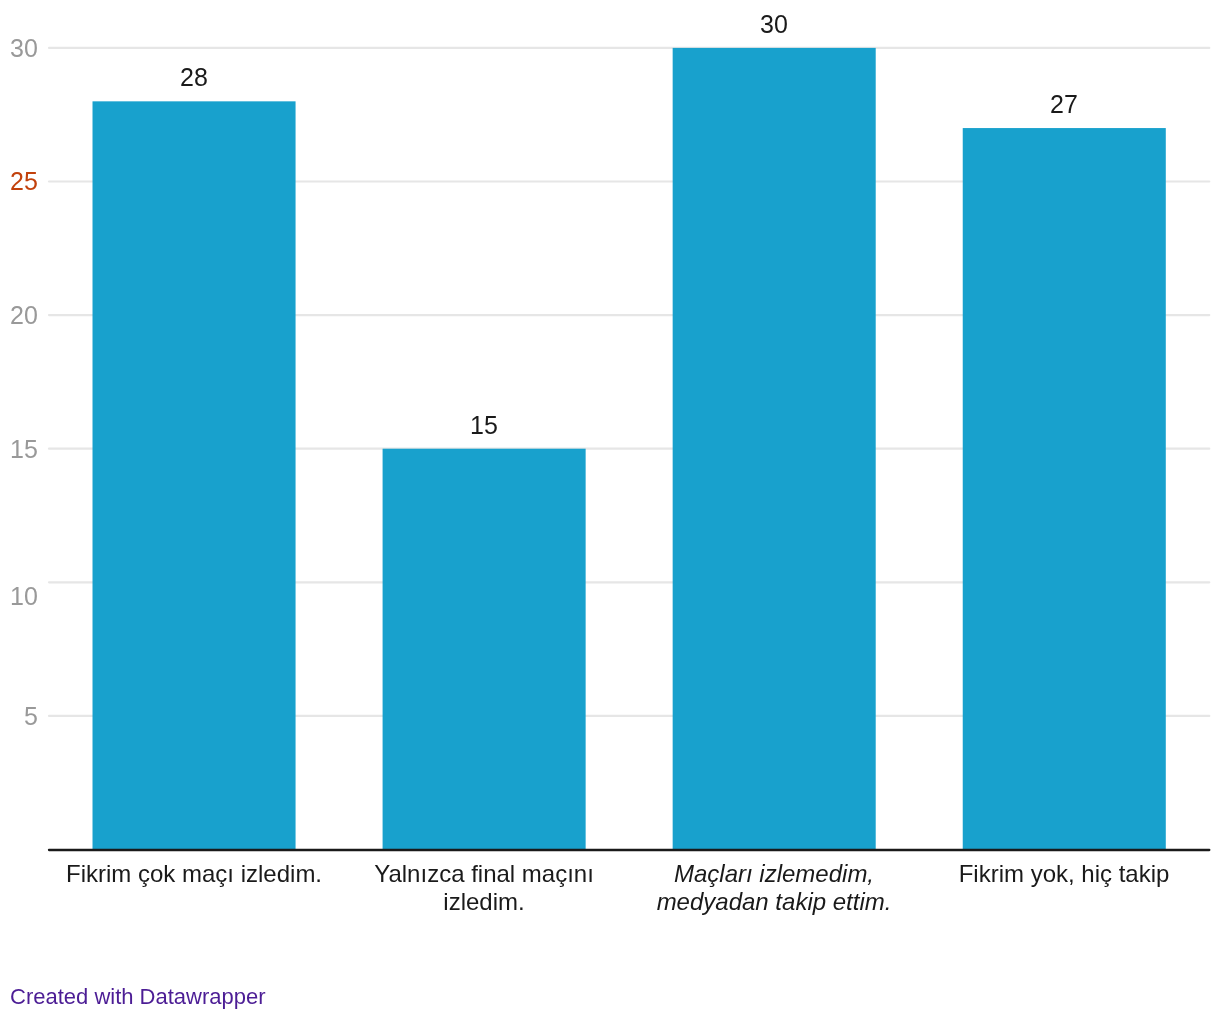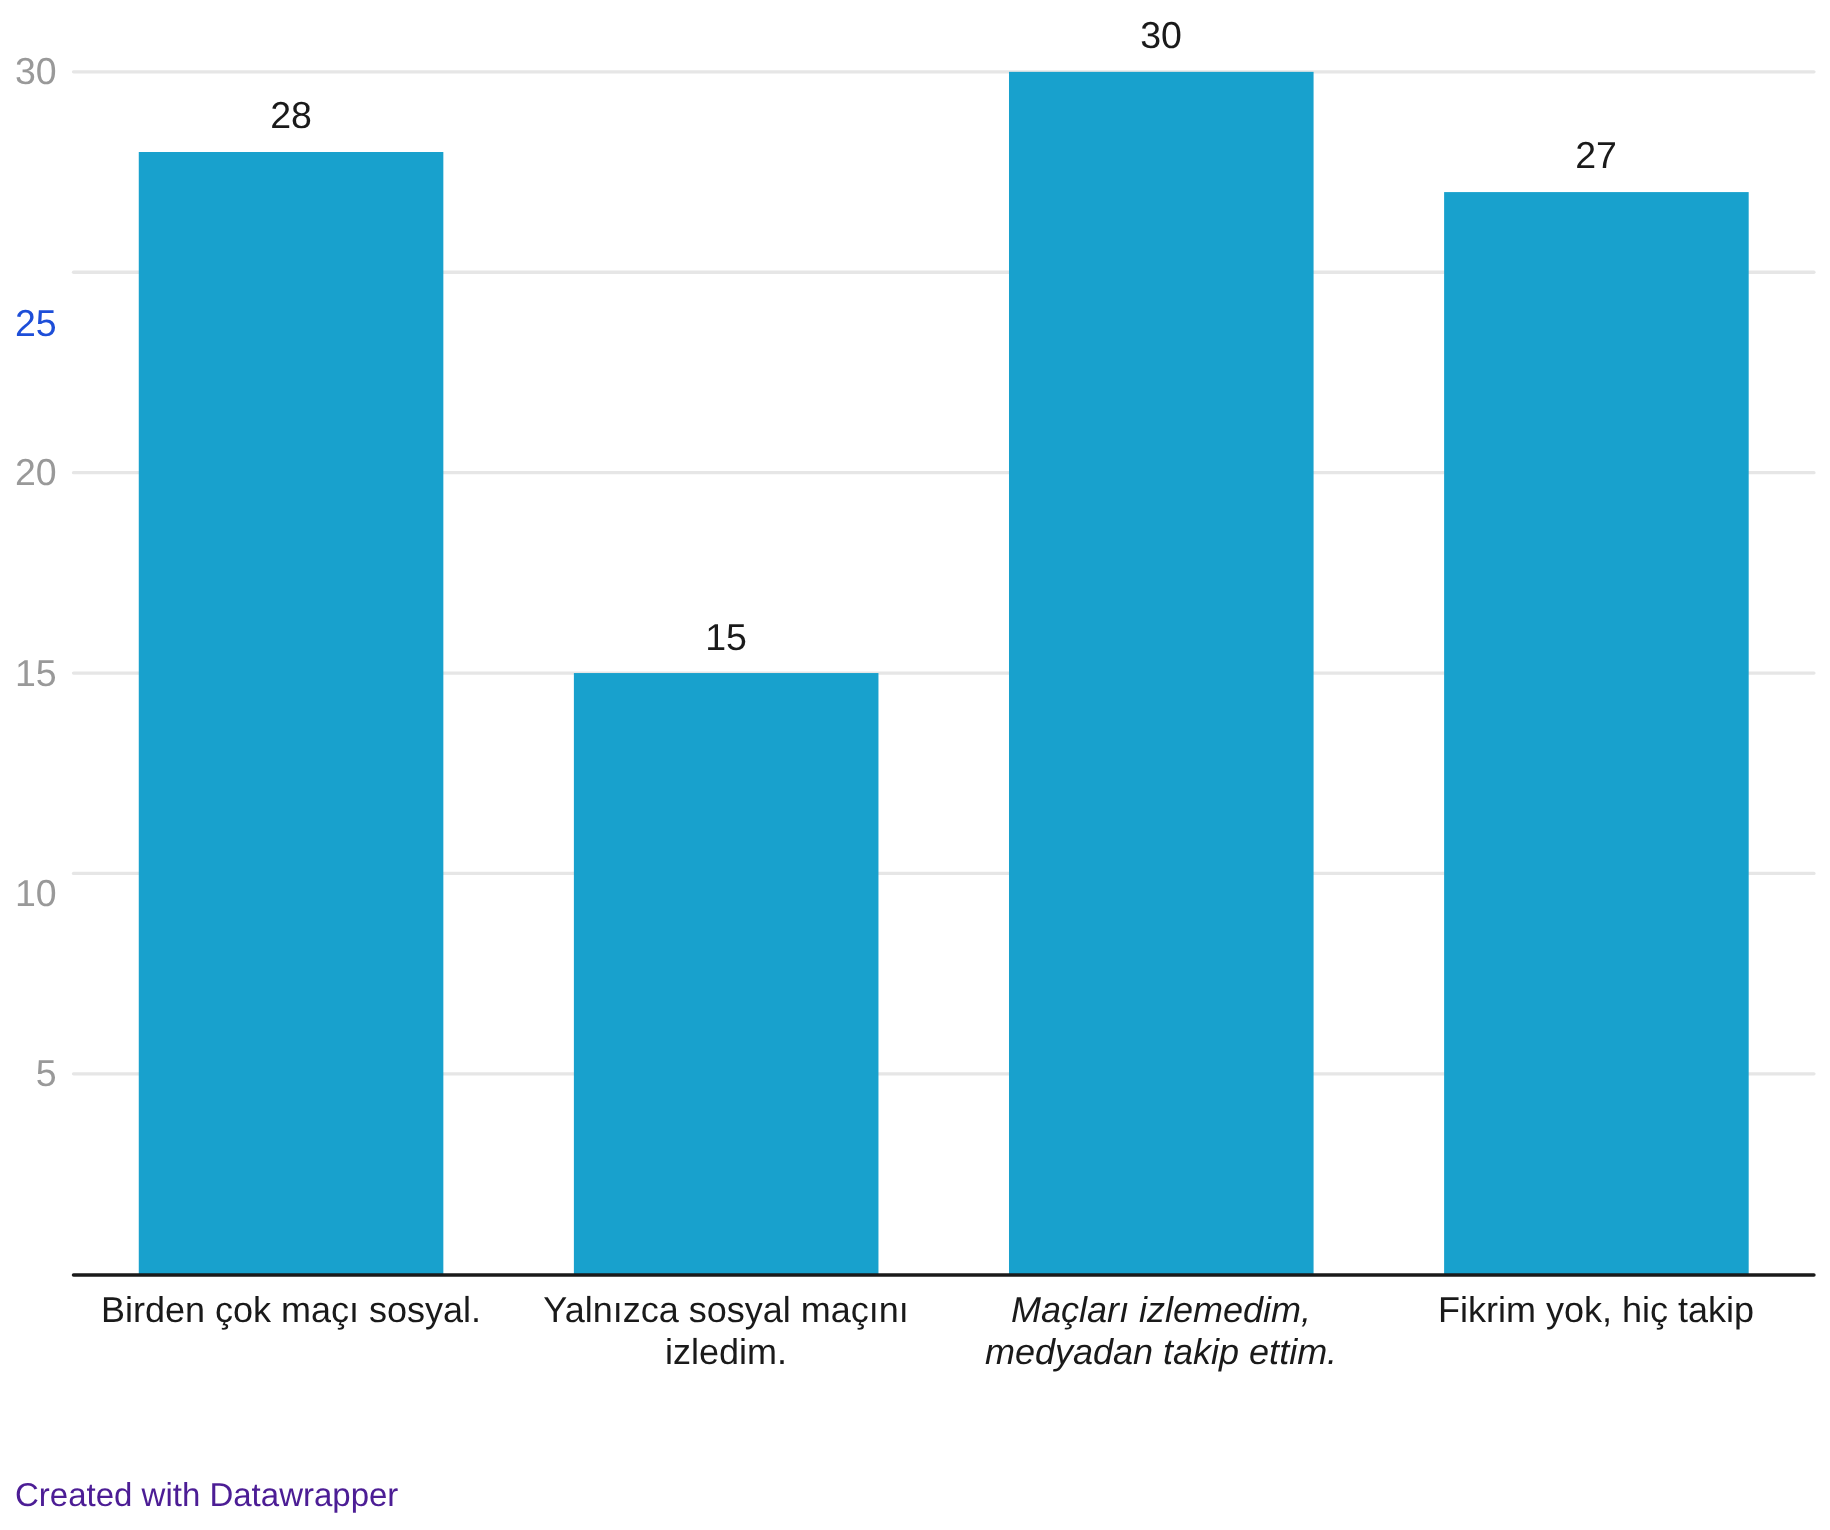--- a/index.html
+++ b/index.html
@@ -79,37 +79,37 @@
     <g>
       <line id="axis-line" x1="49" x2="1209.3" y1="850" y2="850" stroke="#1a1a1a" stroke-width="2.3" stroke-linecap="round"></line>
     </g>
   </svg>
 
   <div>
     <div class="ytick-label" id="yt-0" style="left: 0px; top: 703.8px; color: rgb(153, 153, 153);">5</div>
     <div class="ytick-label" id="yt-1" style="left: 0px; top: 570.2px; color: rgb(153, 153, 153); margin-top: 14px;">10</div>
     <div class="ytick-label" id="yt-2" style="left: 0px; top: 436.6px; color: rgb(153, 153, 153);">15</div>
     <div class="ytick-label" id="yt-3" style="left: 0px; top: 303px; color: rgb(153, 153, 153);">20</div>
-    <div class="ytick-label" id="yt-4" style="left: 0px; top: 169.4px; color: #1d4ed8; margin-top: 35px;">25</div>
+    <div class="ytick-label" id="yt-4" style="left: 0px; top: 169.4px; color: #c2410c;">25</div>
     <div class="ytick-label" id="yt-5" style="left: 0px; top: 35.8px; color: rgb(153, 153, 153);">30</div>
   </div>
 
   <div>
     <div class="value-label" id="vl-0" style="left: 44.04px; top: 65.14px; color: rgb(26, 26, 26);">28</div>
     <div class="value-label" id="vl-1" style="left: 334.11px; top: 412.5px; color: rgb(26, 26, 26);">15</div>
     <div class="value-label" id="vl-2" style="left: 624.19px; top: 11.7px; color: rgb(26, 26, 26);">30</div>
     <div class="value-label" id="vl-3" style="left: 914.26px; top: 91.86px; color: rgb(26, 26, 26);">27</div>
   </div>
 
   <div>
     <div class="cat-label" id="cl-0" style="width: 290.07px; left: 49px; top: 859.9px; color: rgb(26, 26, 26);">
-      <div>Birden çok maçı sosyal.</div>
+      <div>Fikrim çok maçı izledim.</div>
     </div>
     <div class="cat-label" id="cl-1" style="width: 290.07px; left: 339.07px; top: 859.9px; color: rgb(26, 26, 26);">
-      <div>Yalnızca sosyal maçını</div>
+      <div>Yalnızca final maçını</div>
       <div>izledim.</div>
     </div>
     <div class="cat-label" id="cl-2" style="width: 290.07px; left: 629.15px; top: 859.9px; color: rgb(26, 26, 26); font-style: italic;">
       <div>Maçları izlemedim,</div>
       <div>medyadan takip ettim.</div>
     </div>
     <div class="cat-label" id="cl-3" style="width: 290.07px; left: 919.22px; top: 859.9px; color: rgb(26, 26, 26);">
       <div>Fikrim yok, hiç takip</div>
     </div>
   </div>

